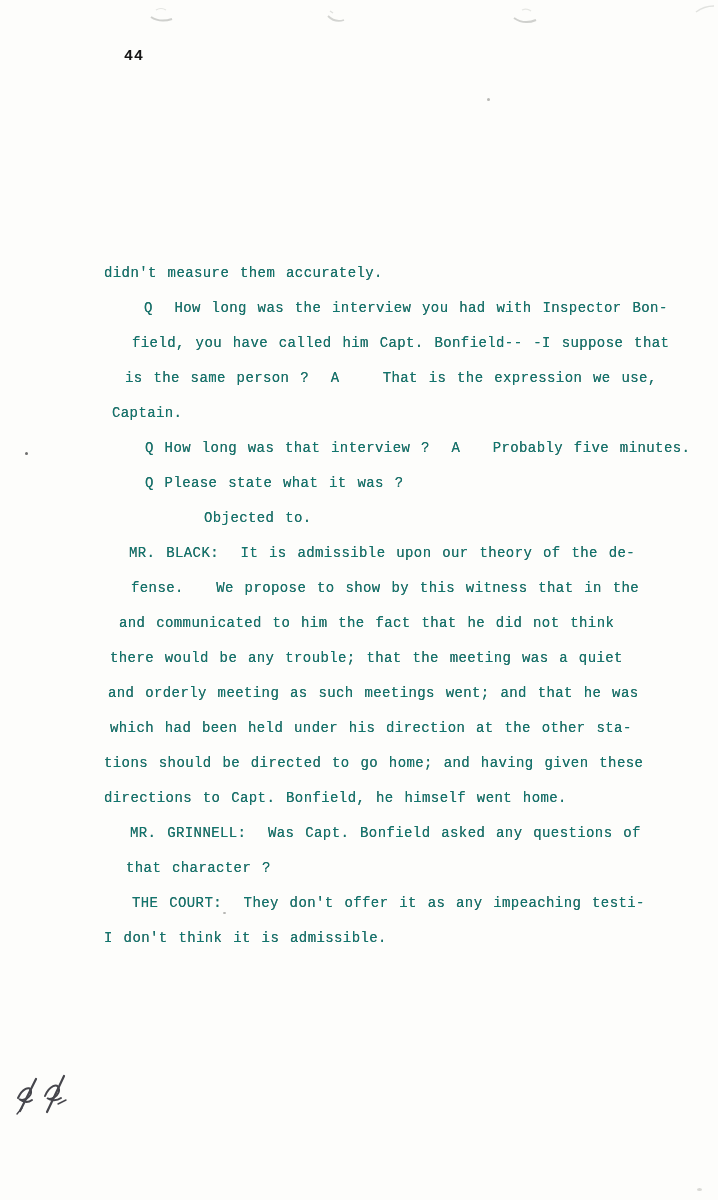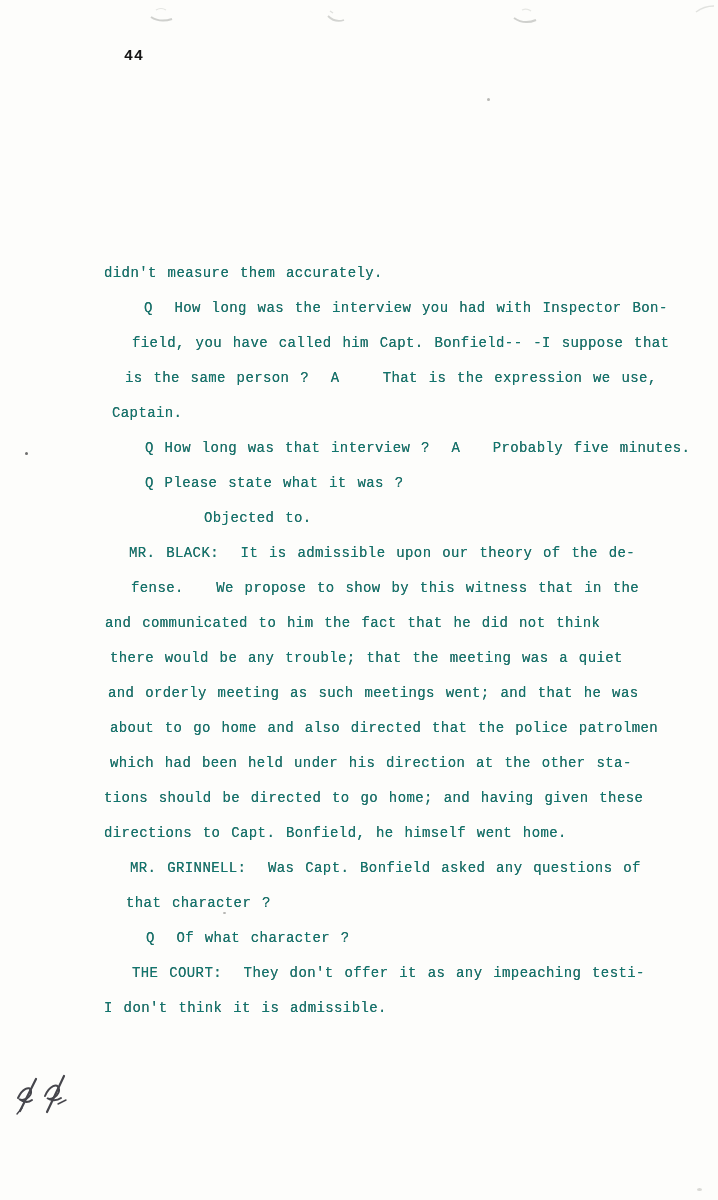--- a/index.html
+++ b/index.html
@@ -79,30 +79,28 @@
     <div class="line" style="margin-left:0px">didn't measure them accurately.</div>
     <div class="line" style="margin-left:40px">Q  How long was the interview you had with Inspector Bon-</div>
     <div class="line" style="margin-left:28px">field, you have called him Capt. Bonfield-- -I suppose that</div>
     <div class="line" style="margin-left:21px">is the same person ?  A    That is the expression we use,</div>
     <div class="line" style="margin-left:8px">Captain.</div>
     <div class="line" style="margin-left:41px">Q How long was that interview ?  A   Probably five minutes.</div>
     <div class="line" style="margin-left:41px">Q Please state what it was ?</div>
     <div class="line" style="margin-left:100px">Objected to.</div>
     <div class="line" style="margin-left:25px">MR. BLACK:  It is admissible upon our theory of the de-</div>
     <div class="line" style="margin-left:27px">fense.   We propose to show by this witness that in the</div>
-    <div class="line" style="margin-left:1px">and communicated to him the fact that he did not think</div>
+    <div class="line" style="margin-left:15px">and communicated to him the fact that he did not think</div>
     <div class="line" style="margin-left:6px">there would be any trouble; that the meeting was a quiet</div>
     <div class="line" style="margin-left:4px">and orderly meeting as such meetings went; and that he was</div>
-    <div class="line" style="margin-left:6px">about to go home and also directed that the police patrolmen</div>
     <div class="line" style="margin-left:6px">which had been held under his direction at the other sta-</div>
     <div class="line" style="margin-left:0px">tions should be directed to go home; and having given these</div>
     <div class="line" style="margin-left:0px">directions to Capt. Bonfield, he himself went home.</div>
     <div class="line" style="margin-left:26px">MR. GRINNELL:  Was Capt. Bonfield asked any questions of</div>
     <div class="line" style="margin-left:22px">that character ?</div>
-    <div class="line" style="margin-left:42px">Q  Of what character ?</div>
     <div class="line" style="margin-left:28px">THE COURT:  They don't offer it as any impeaching testi-</div>
     <div class="line" style="margin-left:0px">I don't think it is admissible.</div>
   </div>
 
   <svg class="handwriting" style="left:14px; top:1070px;" width="70" height="48" viewBox="0 0 70 48">
     <g stroke="#33333a" fill="none" stroke-linecap="round" opacity="0.9">
       <path d="M4,28 C8,19 16,15 17,21 C18,27 9,32 5,29 C9,32 14,33 18,30" stroke-width="2"></path>
       <path d="M6,41 L22,9" stroke-width="2.2"></path>
       <path d="M3,44 L8,38" stroke-width="1.4"></path>
       <path d="M31,26 C35,16 44,12 45,19 C46,25 37,31 33,28 C37,31 43,31 47,28" stroke-width="2"></path>

